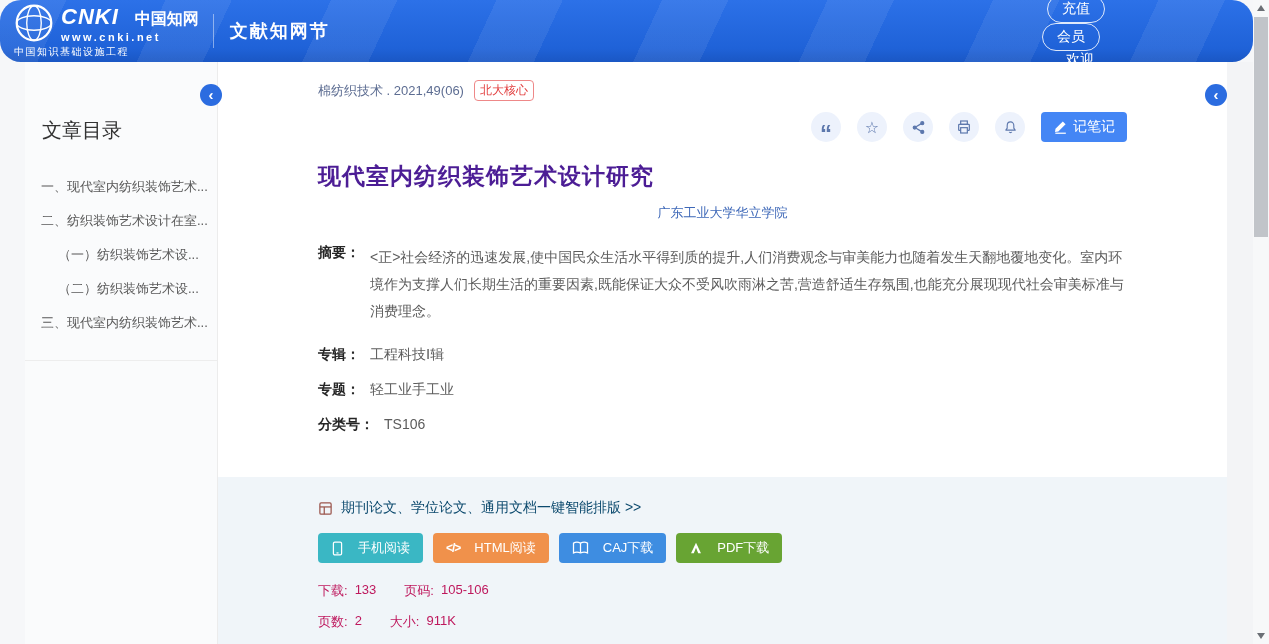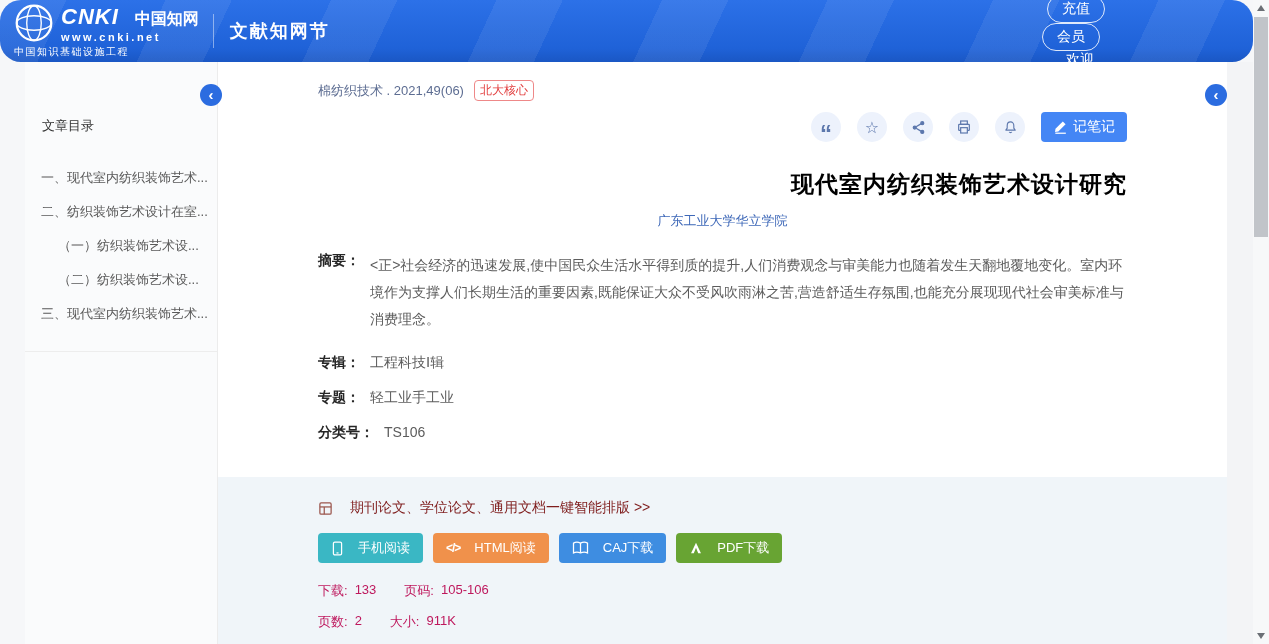--- a/index.html
+++ b/index.html
@@ -32,21 +32,21 @@
   .pill-btn.first { margin-left:22px; }
   .welcome { color:#fff; font-size:14px; margin-left:30px; }
   .login-btn { margin-left:12px; border:1px solid rgba(255,255,255,.9); border-radius:3px; padding:4px 12px;
     color:#fff; font-size:14px; cursor:pointer; display:flex; align-items:center; }
   .caret-down { width:0; height:0; border-left:5px solid transparent; border-right:5px solid transparent;
     border-top:6px solid #f6a23c; margin-left:7px; }
 
   
   .sidebar { position:absolute; left:25px; top:62px; width:193px; height:582px;
     background:#fafbfc; border-right:1px solid #ececec; }
-  .sidebar-title { margin:55px 0 0 17px; font-size:13px; color:#333; }
+  .sidebar-title { margin:55px 0 0 17px; font-size:20px; color:#333; }
   .toc { margin-top:26px; }
   .toc-item { padding:8px 4px 8px 16px; font-size:13px; color:#595959; cursor:pointer;
     white-space:nowrap; overflow:hidden; }
   .toc-item.indent { padding-left:33px; }
   .sidebar-divider { margin-top:20px; border-top:1px solid #ededed; }
   .collapse-btn { position:absolute; width:22px; height:22px; border-radius:50%; background:#2b6ce0;
     color:#fff; display:flex; align-items:center; justify-content:center; font-size:15px; font-weight:bold;
     cursor:pointer; z-index:6; line-height:1; padding-bottom:2px; }
 
   
@@ -57,34 +57,34 @@
   .journal-link { color:#5d6d92; cursor:pointer; }
   .core-badge { margin-left:10px; color:#e23e3e; border:1px solid #e88; border-radius:4px;
     padding:1px 5px; font-size:12px; }
   .icons-row { display:flex; justify-content:flex-end; align-items:center; margin-top:10px; height:32px; }
   .icon-circle { width:30px; height:30px; border-radius:50%; background:#edf2fc; color:#5d78ad;
     display:flex; align-items:center; justify-content:center; margin-left:16px; cursor:pointer; }
   .quote-glyph { font-size:24px; font-weight:bold; line-height:0; transform:translateY(7px); }
   .star-glyph { font-size:16px; }
   .note-btn { margin-left:16px; display:flex; align-items:center; gap:6px; background:#4486f5; color:#fff;
     border-radius:4px; padding:6px 12px; font-size:14px; cursor:pointer; }
-  .art-title { text-align:right; font-size:23px; color:#000000; font-weight:600; margin-top:26px; letter-spacing:1px; }
+  .art-title { text-align:left; font-size:23px; color:#4c1d95; font-weight:600; margin-top:18px; letter-spacing:1px; }
   .authors { text-align:center; margin-top:22px; font-size:14px; color:#3e68b8; }
   .authors span { margin:0 12px; cursor:pointer; }
   .affiliation { text-align:center; margin-top:12px; font-size:13px; color:#3e68b8; cursor:pointer; }
   .abstract-row { display:flex; margin-top:22px; }
   .meta-label { font-size:14px; color:#262626; font-weight:bold; white-space:nowrap; margin-right:10px; }
   .abstract-text { font-size:14px; color:#5c5c5c; line-height:27px; flex:1; }
   .meta-row { display:flex; margin-top:17px; font-size:14px; }
   .meta-value { color:#5c5c5c; }
   .meta-row.first { margin-top:21px; }
 
   
   .footer { height:167px; background:#f0f5f9; padding:22px 100px 0; }
-  .promo-row { display:flex; align-items:center; gap:17px; color:#7f1d1d; font-size:14px; cursor:pointer; width:fit-content; }
+  .promo-row { display:flex; align-items:center; gap:8px; color:#0c4a6e; font-size:14px; cursor:pointer; width:fit-content; }
   .dl-buttons { display:flex; gap:10px; margin-top:16px; }
   .dl-btn { height:30px; display:inline-flex; align-items:center; gap:14px; padding:0 13px; border-radius:4px;
     color:#fff; font-size:13px; cursor:pointer; }
   .code-glyph { font-size:12px; font-weight:bold; letter-spacing:-1px; }
   .stats-row { margin-top:19px; font-size:13px; color:#be185d; display:flex; }
   .stats-row.second { margin-top:13px; }
   .stat-pair { display:flex; margin-right:28px; }
   .stat-pair .v { margin-left:7px; }
 
   

